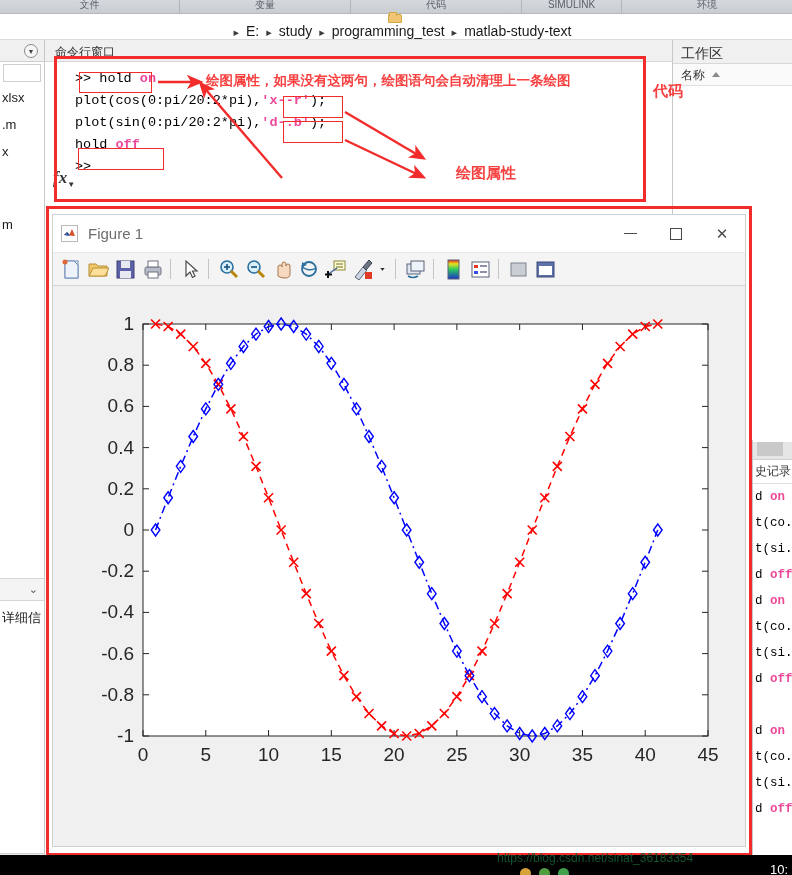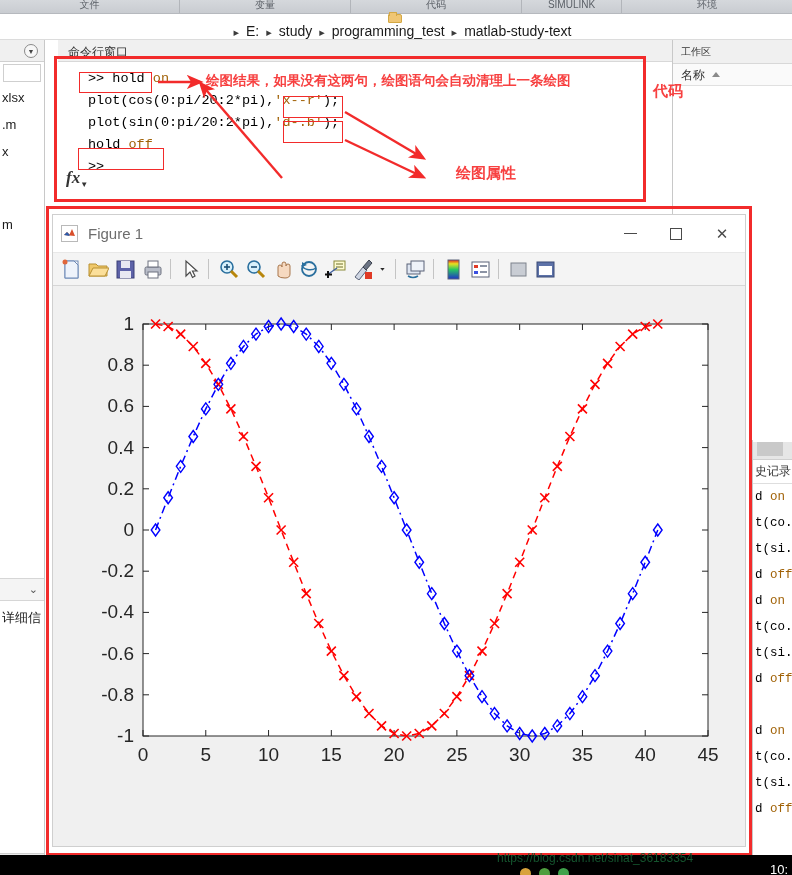--- a/index.html
+++ b/index.html
@@ -87,34 +87,34 @@
   #left-panel-bottom {
     position:absolute; bottom:0; left:0; width:45px; height:22px;
     background:#eaeaea; border-top:1px solid #cfcfcf;
     display:flex; align-items:center; justify-content:space-between;
     padding:0 4px; font-size:12px; color:#333;
   }
   #left-scroll-thumb { width:14px; height:12px; background:#c4c4c4; }
 
   
   #cmd-window {
-    position:absolute; left:58px; top:40px; width:627px; height:120px;
+    position:absolute; left:45px; top:40px; width:627px; height:120px;
     background:#ffffff;
   }
   #cmd-header {
     height:22px; background:#f0f0f0; border-bottom:1px solid #d8d8d8;
     font-size:12px; color:#333; padding:4px 0 0 10px;
   }
   #cmd-body {
     position:relative; height:146px; background:#fff;
     font-family:"Liberation Mono","DejaVu Sans Mono", monospace;
     font-size:13.5px; color:#000; padding:6px 0 0 30px;
     line-height:22px;
   }
-  .kw-purple { color:#a16207; }
+  .kw-purple { color:#ec4899;font-weight:bold; }
   .fx-glyph {
     position:absolute; left:8px; bottom:12px;
     font-family:"Liberation Serif","DejaVu Serif",serif;
     font-style:italic; font-weight:bold; font-size:17px; color:#333;
   }
   .fx-glyph sub { font-size:8px; }
 
   
   #code-region-box {
     position:absolute; left:54px; top:56px; width:592px; height:146px;
@@ -143,21 +143,21 @@
     pointer-events:none; z-index:31; overflow:visible;
   }
 
   
   #workspace-panel {
     position:absolute; left:672px; top:40px; width:120px; height:400px;
     background:#fff; border-left:1px solid #c8c8c8;
   }
   #ws-header {
     height:24px; background:#f0f0f0; border-bottom:1px solid #d8d8d8;
-    font-size:10px; color:#333; padding:5px 0 0 8px;
+    font-size:14px; color:#333; padding:5px 0 0 8px;
   }
   #ws-colhead {
     height:22px; background:#fafafa; border-bottom:1px solid #e0e0e0;
     font-size:12px; color:#333; padding:3px 0 0 8px;
   }
   #ws-sort-caret {
     display:inline-block; margin-left:4px;
     border-left:4px solid transparent; border-right:4px solid transparent;
     border-bottom:5px solid #8a8a8a; vertical-align:2px;
   }
@@ -320,21 +320,21 @@
     <marker id="ah" markerWidth="7" markerHeight="7" refX="5.5" refY="3" orient="auto">
       <path d="M0,0 L7,3 L0,6 L1.8,3 Z" fill="#f22b2b"></path>
     </marker>
   </defs>
   <line x1="158" y1="82" x2="200" y2="82" stroke="#f22b2b" stroke-width="2.4" marker-end="url(#ah)"></line>
   <line x1="282" y1="178" x2="201" y2="84" stroke="#f22b2b" stroke-width="2.4" marker-end="url(#ah)"></line>
   <line x1="345" y1="112" x2="423" y2="158" stroke="#f22b2b" stroke-width="2.4" marker-end="url(#ah)"></line>
   <line x1="345" y1="140" x2="423" y2="177" stroke="#f22b2b" stroke-width="2.4" marker-end="url(#ah)"></line>
 </svg>
 
-<div class="red-label" id="ann-holdon-text">绘图结果，如果没有这两句，绘图语句会自动清理上一条绘图</div>
+<div class="red-label" id="ann-holdon-text">绘图属性，如果没有这两句，绘图语句会自动清理上一条绘图</div>
 <div class="red-label" id="ann-code-label">代码</div>
 <div class="red-label" id="ann-plotprops-label">绘图属性</div>
 
 <div id="workspace-panel">
   <div id="ws-header">
     <span>工作区</span>
   </div>
   <div id="ws-colhead">
     <span>名称</span>
     <span id="ws-sort-caret"></span>

